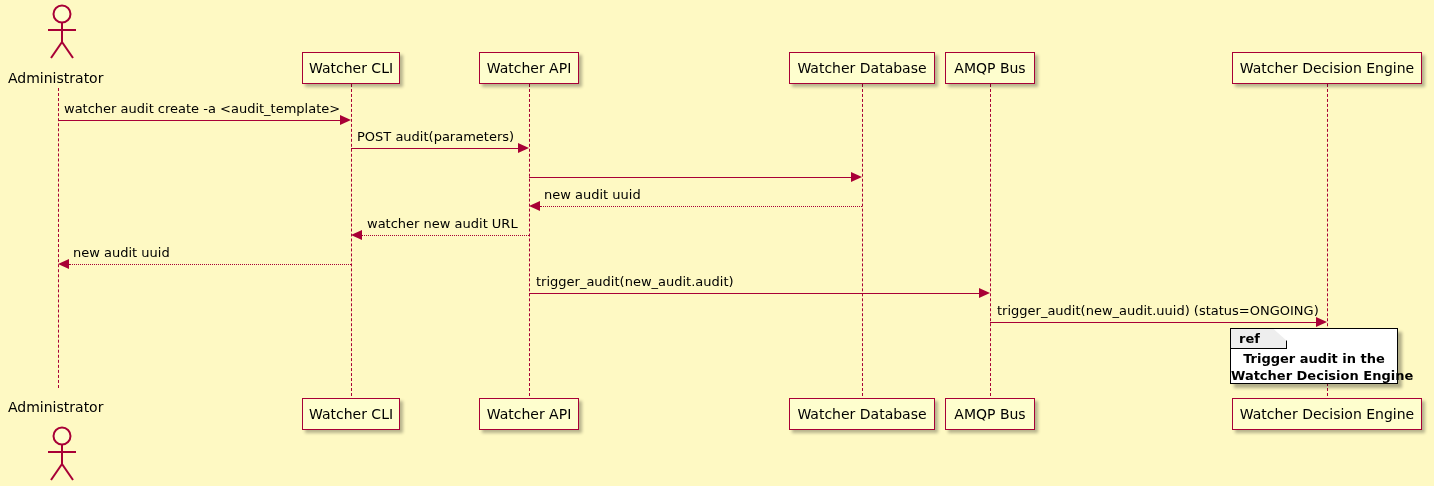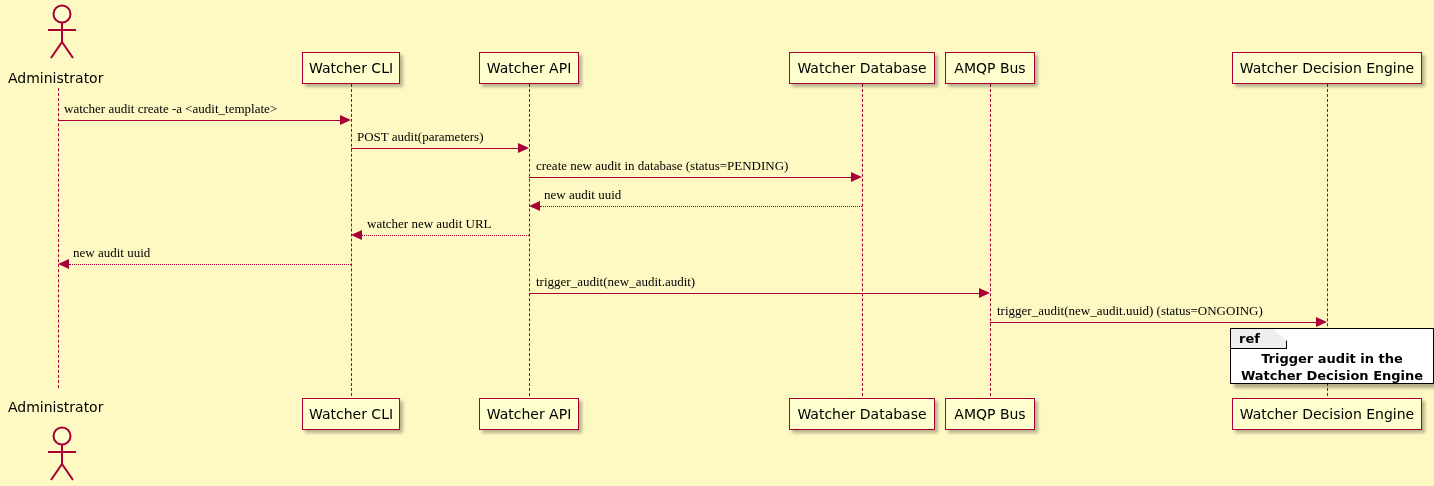--- a/index.html
+++ b/index.html
@@ -55,21 +55,20 @@
   }
   .msg-line.dotted {
     border-top: 1.5px dotted #A80036;
   }
   .msg-label {
     position: absolute;
     font-size: 13px;
     color: #000000;
     white-space: nowrap;
     line-height: 1;
-    font-family: Liberation Serif, serif;
   }
   .arrow-head {
     position: absolute;
     width: 0;
     height: 0;
   }
   .arrow-head.right {
     border-top: 5px solid transparent;
     border-bottom: 5px solid transparent;
     border-left: 11px solid #A80036;
@@ -159,21 +158,20 @@
   </div>
 
   <div class="msg-label" style="left:64px; top:102px;">watcher audit create -a &lt;audit_template&gt;</div>
   <div class="msg-line" style="left:58px; top:120px; width:282px;"></div>
   <div class="arrow-head right" style="left:340px; top:115px;"></div>
 
   <div class="msg-label" style="left:357px; top:130px;">POST audit(parameters)</div>
   <div class="msg-line" style="left:351px; top:148px; width:167px;"></div>
   <div class="arrow-head right" style="left:518px; top:143px;"></div>
 
-  <div class="msg-label" style="left:536px; top:159px;">create new audit in database (status=PENDING)</div>
   <div class="msg-line" style="left:529px; top:177px; width:322px;"></div>
   <div class="arrow-head right" style="left:851px; top:172px;"></div>
 
   <div class="msg-label" style="left:544px; top:188px;">new audit uuid</div>
   <div class="msg-line dotted" style="left:540px; top:206px; width:322px;"></div>
   <div class="arrow-head left" style="left:529px; top:201px;"></div>
 
   <div class="msg-label" style="left:367px; top:217px;">watcher new audit URL</div>
   <div class="msg-line dotted" style="left:362px; top:235px; width:167px;"></div>
   <div class="arrow-head left" style="left:351px; top:230px;"></div>
@@ -183,21 +181,21 @@
   <div class="arrow-head left" style="left:58px; top:259px;"></div>
 
   <div class="msg-label" style="left:536px; top:275px;">trigger_audit(new_audit.audit)</div>
   <div class="msg-line" style="left:529px; top:293px; width:450px;"></div>
   <div class="arrow-head right" style="left:979px; top:288px;"></div>
 
   <div class="msg-label" style="left:997px; top:304px;">trigger_audit(new_audit.uuid) (status=ONGOING)</div>
   <div class="msg-line" style="left:990px; top:322px; width:326px;"></div>
   <div class="arrow-head right" style="left:1316px; top:317px;"></div>
 
-  <div class="refbox" style="left:1230px; top:328px; width:204px; height:56px;">
+  <div class="refbox" style="left:1230px; top:328px; width:168px; height:56px;">
     <div class="ref-tab" style="width:56px;">
       <span>ref</span>
     </div>
     <div class="ref-body">
       <div>Trigger audit in the</div>
       <div>Watcher Decision Engine</div>
     </div>
   </div>
 
   <div class="pbox" style="left:302px; top:398px; width:98px; height:32px;">

